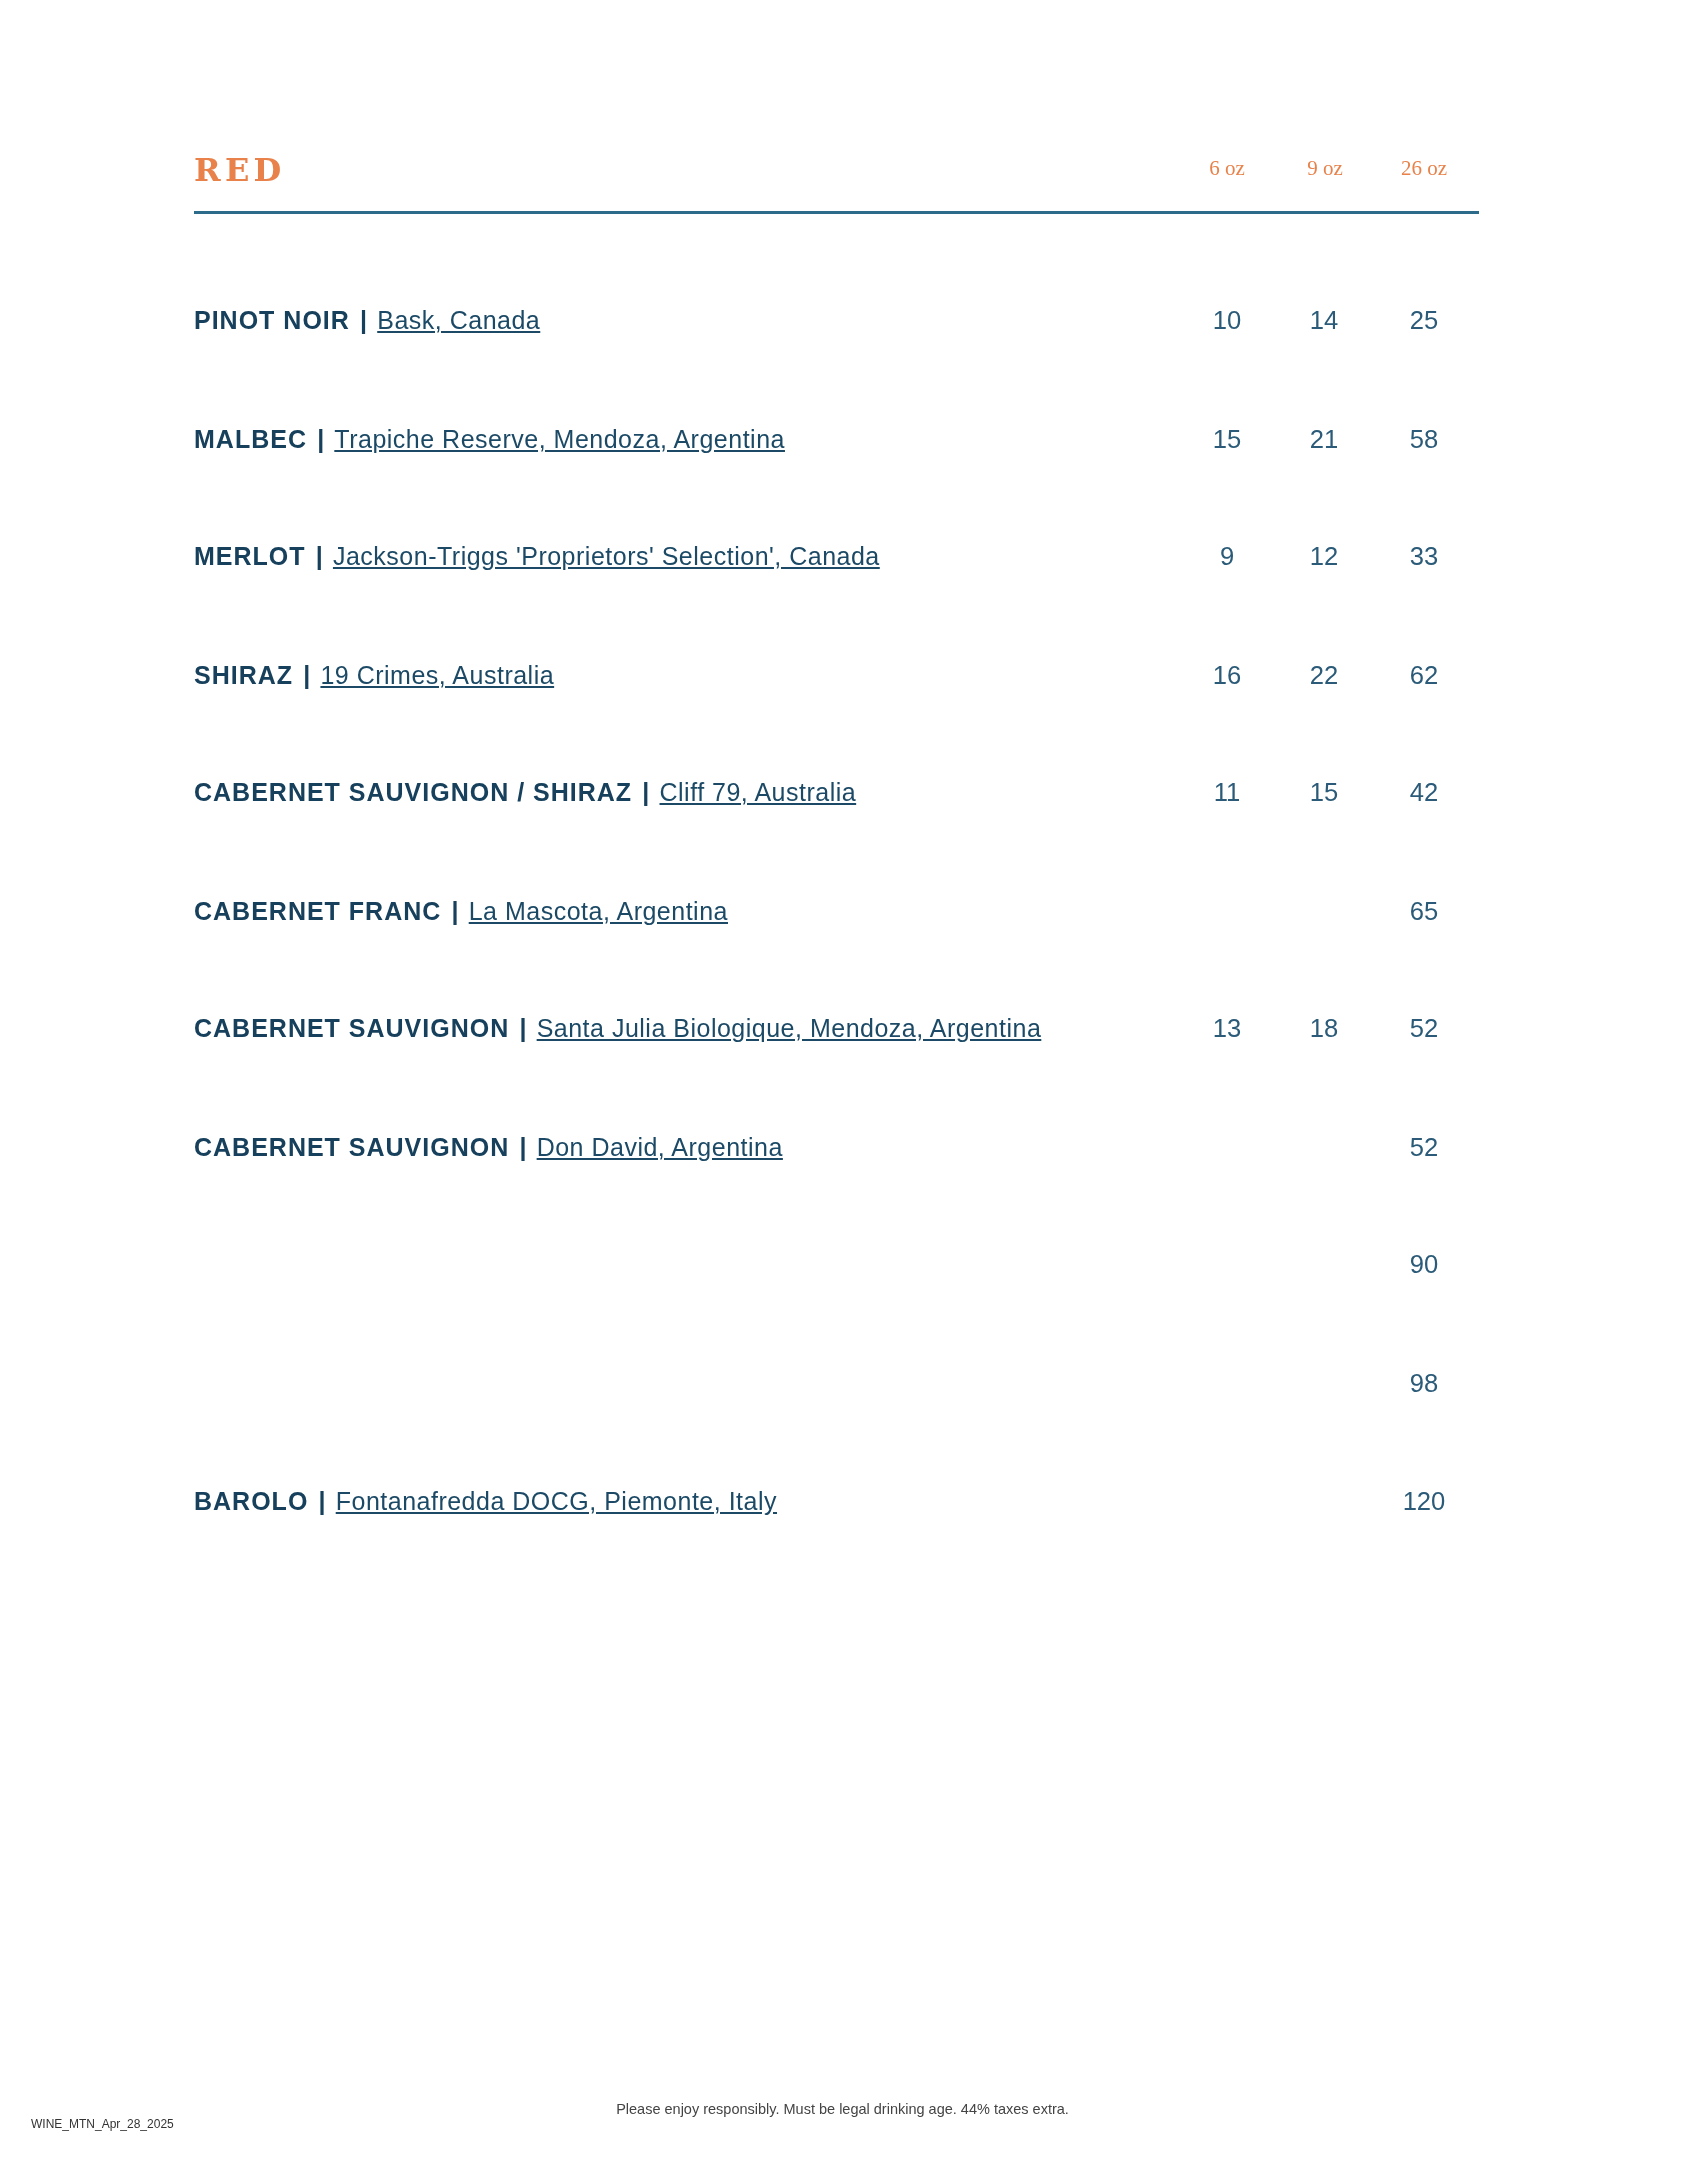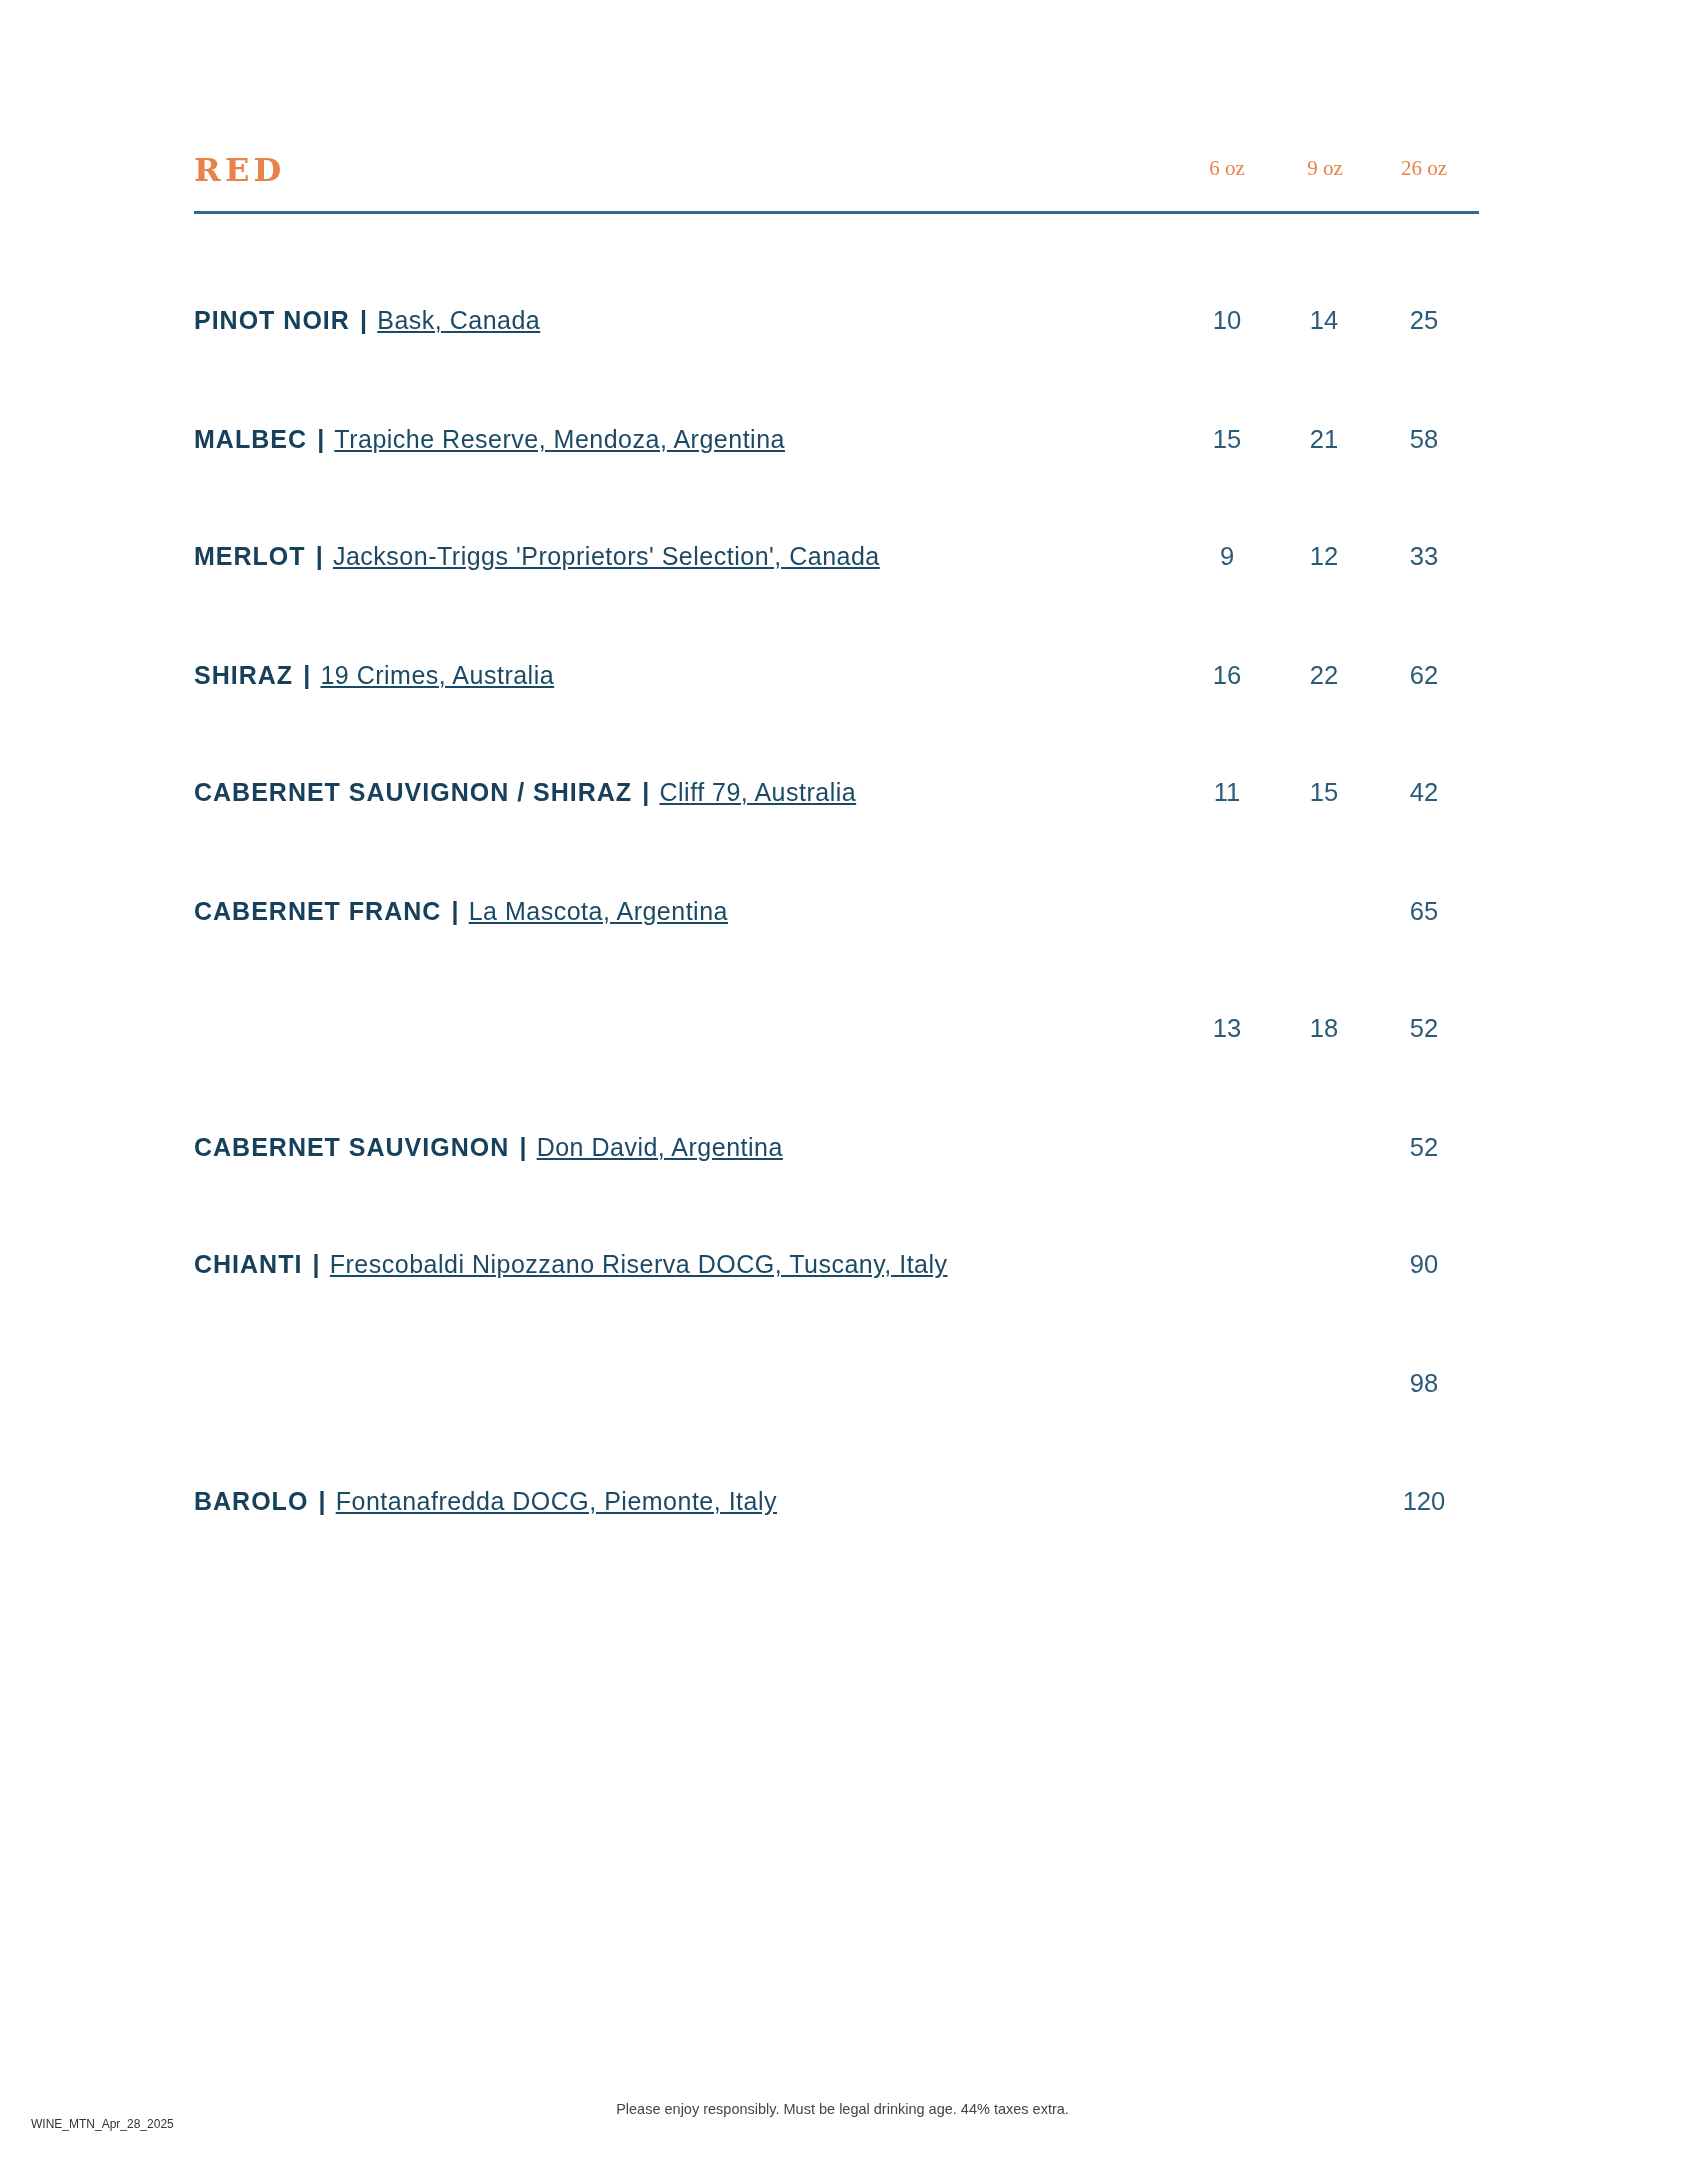--- a/index.html
+++ b/index.html
@@ -84,32 +84,32 @@
         <div class="price" style="left: 1083px;">15</div>
         <div class="price" style="left: 1183px;">42</div>
       </div>
       <div class="row" style="top: 893px;">
         <div class="label"><span class="varietal">CABERNET FRANC</span><span class="sep">|</span><span class="producer">La Mascota, Argentina</span></div>
         <div class="price" style="left: 986px;"></div>
         <div class="price" style="left: 1083px;"></div>
         <div class="price" style="left: 1183px;">65</div>
       </div>
       <div class="row" style="top: 1010px;">
+        <div class="label"><span class="varietal">CABERNET SAUVIGNON</span><span class="sep">|</span><span class="producer">Santa Julia Biologique, Mendoza, Argentina</span></div>
         <div class="price" style="left: 986px;">13</div>
         <div class="price" style="left: 1083px;">18</div>
         <div class="price" style="left: 1183px;">52</div>
       </div>
       <div class="row" style="top: 1129px;">
         <div class="label"><span class="varietal">CABERNET SAUVIGNON</span><span class="sep">|</span><span class="producer">Don David, Argentina</span></div>
         <div class="price" style="left: 986px;"></div>
         <div class="price" style="left: 1083px;"></div>
         <div class="price" style="left: 1183px;">52</div>
       </div>
       <div class="row" style="top: 1246px;">
-        <div class="label"><span class="varietal">CHIANTI</span><span class="sep">|</span><span class="producer">Frescobaldi Nipozzano Riserva DOCG, Tuscany, Italy</span></div>
         <div class="price" style="left: 986px;"></div>
         <div class="price" style="left: 1083px;"></div>
         <div class="price" style="left: 1183px;">90</div>
       </div>
       <div class="row" style="top: 1365px;">
         <div class="price" style="left: 986px;"></div>
         <div class="price" style="left: 1083px;"></div>
         <div class="price" style="left: 1183px;">98</div>
       </div>
       <div class="row" style="top: 1483px;">

